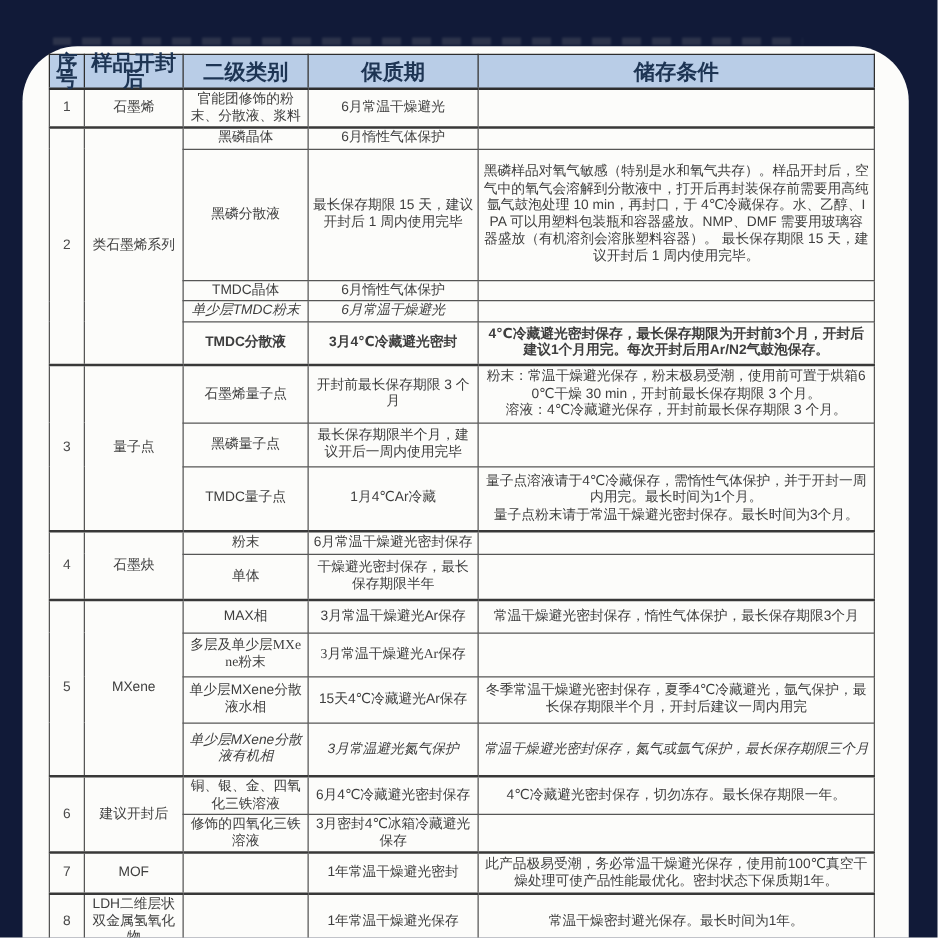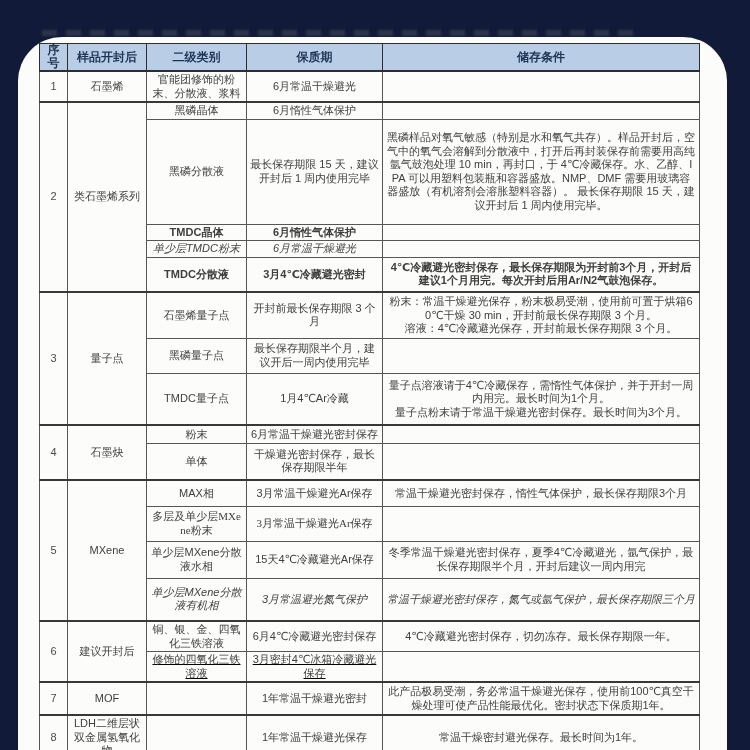--- a/index.html
+++ b/index.html
@@ -21,21 +21,21 @@
     position:absolute;left:39px;top:43px;width:660px;
     border-collapse:collapse;table-layout:fixed;
     border:1px solid #2e2e2e;
   }
   col.c-no{width:28px}
   col.c-cat{width:79px}
   col.c-sub{width:100px}
   col.c-shelf{width:136px}
   col.c-storage{width:317px}
   th{
-    background:#b9cde7;color:#1d3453;font-weight:bold;font-size:12px;
+    background:#b9cde7;color:#1d3453;font-weight:bold;font-size:17px;
     height:15px;border:1px solid #2e2e2e;border-bottom:2px solid #2e2e2e;
     padding:0 2px;line-height:13px;
   }
   td{
     border:1px solid #565656;font-size:11px;color:#3e3e3e;
     text-align:center;vertical-align:middle;
     padding:1px 3px;line-height:13.5px;overflow:hidden;
     word-break:break-all;
   }
   tr.group-start td{border-top:2px solid #383838;}
@@ -78,21 +78,21 @@
         <td class="col-cat" rowspan="5">类石墨烯系列</td>
         <td class="col-sub">黑磷晶体</td>
         <td class="col-shelf">6月惰性气体保护</td>
         <td class="col-storage"></td>
       </tr>
       <tr style="height: 105px;">
         <td class="col-sub">黑磷分散液</td>
         <td class="col-shelf">最长保存期限 15 天，建议开封后 1 周内使用完毕</td>
         <td class="col-storage">黑磷样品对氧气敏感（特别是水和氧气共存）。样品开封后，空气中的氧气会溶解到分散液中，打开后再封装保存前需要用高纯氩气鼓泡处理 10 min，再封口，于 4℃冷藏保存。水、乙醇、IPA 可以用塑料包装瓶和容器盛放。NMP、DMF 需要用玻璃容器盛放（有机溶剂会溶胀塑料容器）。 最长保存期限 15 天，建议开封后 1 周内使用完毕。</td>
       </tr>
-      <tr style="height: 15px; font-weight: bold;">
+      <tr style="height: 15px;">
         <td class="col-sub">TMDC晶体</td>
         <td class="col-shelf">6月惰性气体保护</td>
         <td class="col-storage"></td>
       </tr>
       <tr style="height: 16px; font-style: italic;">
         <td class="col-sub">单少层TMDC粉末</td>
         <td class="col-shelf">6月常温干燥避光</td>
         <td class="col-storage"></td>
       </tr>
       <tr style="height: 35px; font-weight: bold;">
@@ -153,21 +153,21 @@
         <td class="col-shelf">3月常温避光氮气保护</td>
         <td class="col-storage">常温干燥避光密封保存，氮气或氩气保护，最长保存期限三个月</td>
       </tr>
       <tr class="group-start" style="height: 25px;">
         <td class="col-no" rowspan="2">6</td>
         <td class="col-cat" rowspan="2">建议开封后</td>
         <td class="col-sub">铜、银、金、四氧化三铁溶液</td>
         <td class="col-shelf">6月4℃冷藏避光密封保存</td>
         <td class="col-storage">4℃冷藏避光密封保存，切勿冻存。最长保存期限一年。</td>
       </tr>
-      <tr style="height: 27px; text-decoration: underline;">
+      <tr style="height: 27px;">
         <td class="col-sub">修饰的四氧化三铁溶液</td>
         <td class="col-shelf">3月密封4℃冰箱冷藏避光保存</td>
         <td class="col-storage"></td>
       </tr>
       <tr class="group-start" style="height: 27px;">
         <td class="col-no" rowspan="1">7</td>
         <td class="col-cat" rowspan="1">MOF</td>
         <td class="col-sub"></td>
         <td class="col-shelf">1年常温干燥避光密封</td>
         <td class="col-storage">此产品极易受潮，务必常温干燥避光保存，使用前100℃真空干燥处理可使产品性能最优化。密封状态下保质期1年。</td>

